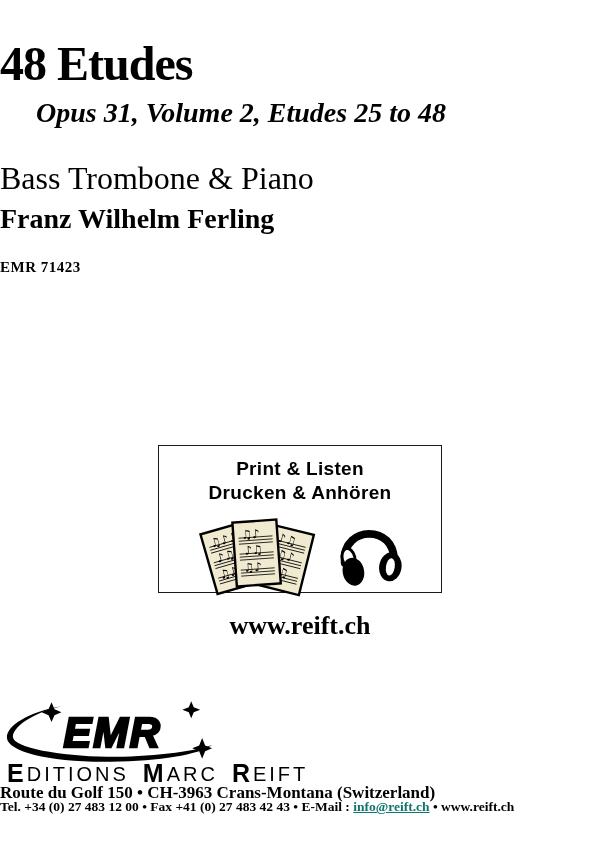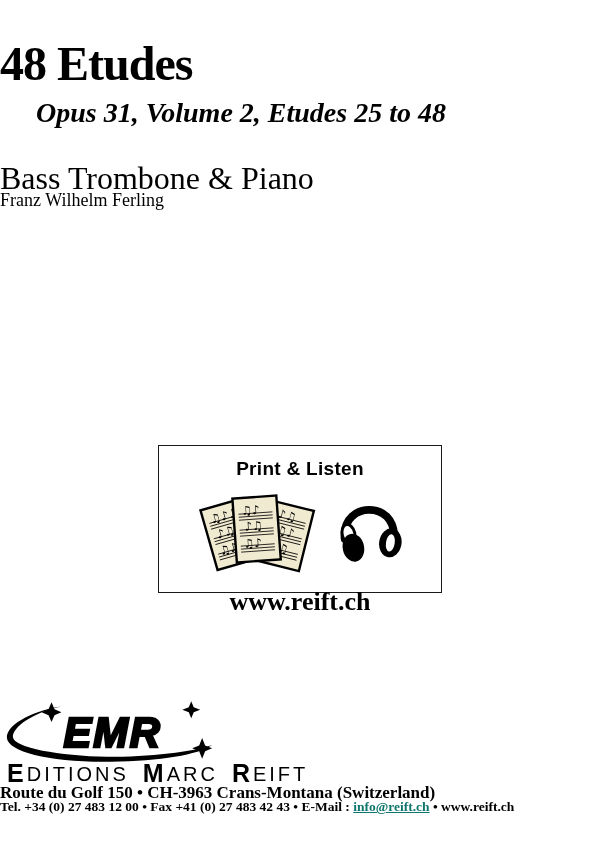--- a/index.html
+++ b/index.html
@@ -11,21 +11,21 @@
     font-family:"Liberation Serif", serif;
     color:#000;
   }
   .centered{position:absolute;left:0;width:600px;}
 
   .title{top:36px;font-size:48px;font-weight:bold;letter-spacing:-1px;}
   .subtitle{top:97px;font-size:28px;font-weight:bold;font-style:italic;padding-left:36px;}
   .instrumentation{top:136px;font-size:32px;margin-top:24px;}
   .credit{top:173px;font-size:18px;}
   .credit b{font-weight:bold;}
-  .composer{top:190px;font-size:18px;font-weight:normal;}
+  .composer{top:203px;font-size:28px;font-weight:bold;}
   .catalog{top:259px;font-size:15px;font-weight:bold;letter-spacing:0.5px;}
 
   .promo-box{
     position:absolute;top:445px;left:50%;transform:translateX(-50%);
     width:284px;height:148px;
     border:1.5px solid #1a1a1a;
     box-sizing:border-box;
     text-align:center;
   }
   .promo-lines{margin-top:11px;font-family:"Liberation Sans", sans-serif;
@@ -49,24 +49,26 @@
 </style>
 </head>
 <body>
 
 <div id="page">
 
   <div class="centered title">48 Etudes</div>
   <div class="centered subtitle">Opus 31, Volume 2, Etudes 25 to 48</div>
   <div class="centered instrumentation">Bass Trombone &amp; Piano</div>
   <div class="centered composer">Franz Wilhelm Ferling</div>
+  <div class="centered catalog">EMR 71423</div>
 
   <div class="promo-box">
     <div class="promo-lines">
       <div>Print &amp; Listen</div>
+      <div>Drucken &amp; Anhören</div>
     </div>
     <div class="promo-icons">
 
       <svg width="122" height="96" viewBox="0 0 122 96">
 
         <g transform="rotate(14 88 55)">
           <rect x="66" y="16" width="42" height="62" fill="#F0EAD0" stroke="#000" stroke-width="2.4"></rect>
           <g stroke="#000" stroke-width="0.8">
             <line x1="71" y1="30" x2="103" y2="30"></line>
               <line x1="71" y1="33" x2="103" y2="33"></line>

